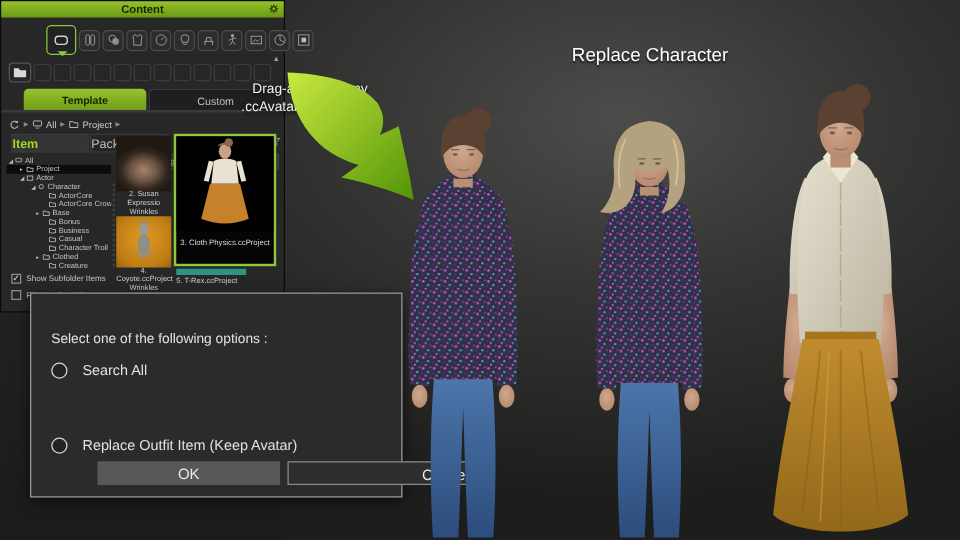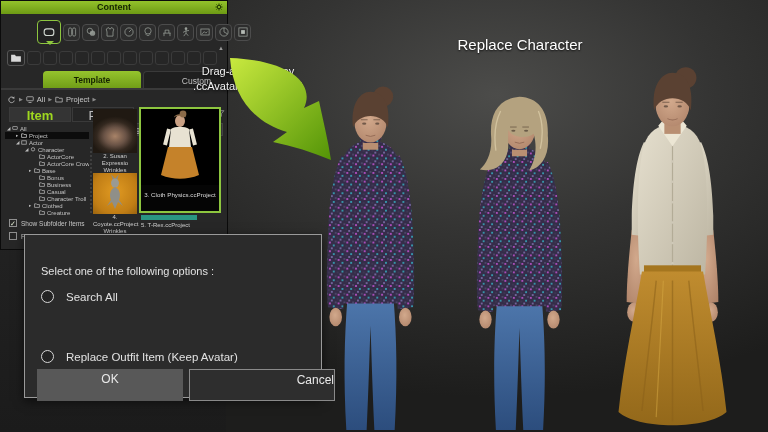--- a/index.html
+++ b/index.html
@@ -24,30 +24,30 @@
   .tool-btn{width:17px;height:17px;border:1px solid #4c4c4c;border-radius:4px;background:#2d2d2d;
     display:flex;align-items:center;justify-content:center;flex:none;}
   .tool-btn.active{width:24px;height:24px;border:1px solid #8dc63f;background:#222;position:relative;}
   .tool-btn.active::after{content:"";position:absolute;left:8px;bottom:-6px;
     border:4px solid transparent;border-top-color:#8dc63f;}
   .slot-row{left:6px;top:48px;width:216px;height:18px;display:flex;align-items:center;gap:2px;}
   .slot{width:14px;height:14px;border:1px solid #3b3b3b;border-radius:3px;background:#262626;flex:none;}
   .slot.first{width:18px;height:16px;border-color:#555;display:flex;align-items:center;justify-content:center;}
   #scroll-up{right:3px;top:44px;color:#9a9a9a;font-size:6px;}
 
-  .main-tab{top:70px;height:18px;border-radius:4px 4px 0 0;font-size:8.5px;text-align:center;line-height:18px;margin-left:24px;}
+  .main-tab{top:70px;height:18px;border-radius:4px 4px 0 0;font-size:8.5px;text-align:center;line-height:18px;}
   #tab-template{left:18px;width:98px;background:linear-gradient(#95c42d,#6f9c16);color:#15240  0;color:#152400;font-weight:bold;}
   #tab-custom{left:118px;width:107px;background:#1f1f1f;border:1px solid #3a3a3a;border-bottom:none;color:#c0c0c0;}
   #tab-strip{left:0;top:87px;width:226px;height:2px;background:#3a3a3a;}
 
   #breadcrumb{left:6px;top:92px;width:214px;height:12px;display:flex;align-items:center;gap:3px;
     color:#c8c8c8;font-size:7.5px;}
   .bc-sep{color:#8a8a8a;font-size:5px;}
 
-  .sub-tab{top:106px;height:15px;font-size:13px;text-align:center;line-height:15px;border:1px solid #3a3a3a;}
+  .sub-tab{top:106px;height:15px;font-size:10px;text-align:left;line-height:15px;border:1px solid #3a3a3a;}
   #tab-item{left:8px;width:62px;background:#343434;color:#9fd81f;font-weight:bold;}
   #tab-pack{left:71px;width:62px;background:#252525;color:#bdbdbd;}
   #searchbox{left:140px;top:107px;width:72px;height:13px;background:#1c1c1c;border:1px solid #3c3c3c;
     border-radius:2px;display:flex;align-items:center;gap:2px;padding:0 3px;}
   #searchbox input{background:transparent;border:none;outline:none;width:56px;
     color:#bbb;font-size:7px;padding:0;}
   #filter-funnel{left:215px;top:108px;}
 
   #sortbar{left:94px;top:122px;width:128px;height:13px;background:#323232;border:1px solid #434343;
     color:#c4c4c4;font-size:6.5px;line-height:11px;padding:0 4px;}
@@ -87,21 +87,21 @@
   
   #dialog{left:24px;top:234px;width:298px;height:164px;background:#2b2b2b;border:1px solid #9a9a9a;
     box-shadow:0 3px 10px rgba(0,0,0,.6);z-index:20;}
   #dialog-title{left:0;top:0;width:296px;height:19px;background:linear-gradient(#a2d44a,#84bc22);
     color:#0f2000;font-size:12.5px;font-weight:bold;text-align:center;line-height:19px;}
   #dialog-prompt{left:16px;top:30px;color:#e2e2e2;font-size:11px;}
   .optrow{left:16px;display:flex;align-items:center;gap:12px;color:#e2e2e2;font-size:11.5px;}
   .radio{width:13px;height:13px;border:1.5px solid #d8d8d8;border-radius:50%;background:#232323;flex:none;}
   .radio.sel{display:flex;align-items:center;justify-content:center;}
   .radio.sel::after{content:"";width:6px;height:6px;border-radius:50%;background:#fff;}
-  .dbtn{top:134px;height:32px;font-size:12px;color:#e8e8e8;text-align:center;line-height:20px;}
+  .dbtn{top:134px;height:19px;font-size:12px;color:#e8e8e8;text-align:center;line-height:20px;margin-left:41px;}
   #btn-ok{left:12px;width:146px;background:#585858;}
   #btn-cancel{left:164px;width:146px;background:#2e2e2e;border:1px solid #8a8a8a;text-align:right;}
 
   
   .char{z-index:30;}
   svg{display:block;}
 </style>
 </head>
 <body>
 

